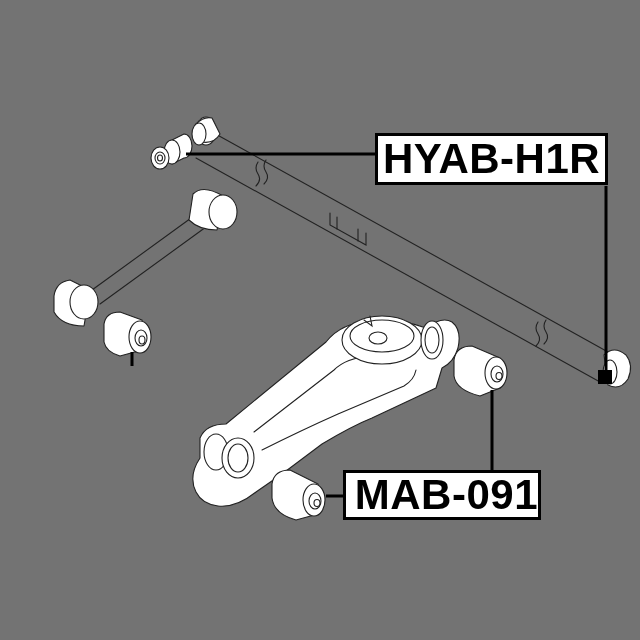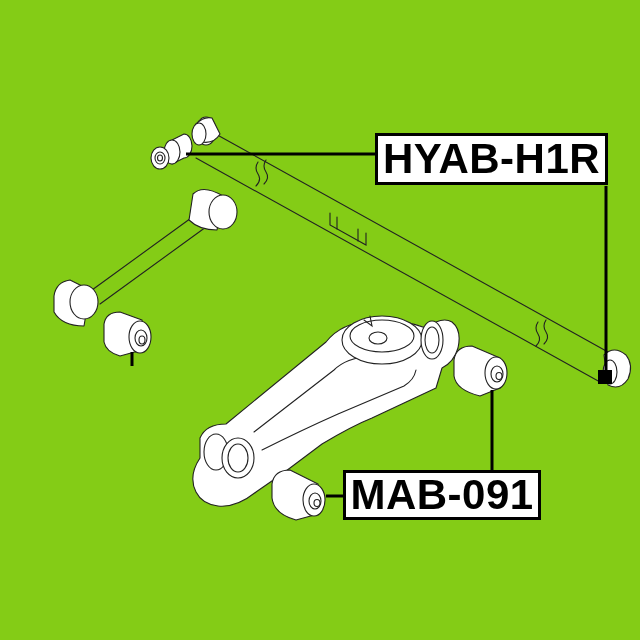--- a/index.html
+++ b/index.html
@@ -1,16 +1,16 @@
 <!DOCTYPE html>
 <html><head>
   <meta charset="utf-8">
   <style>
     html, body { margin: 0; padding: 0; background: #ffffff; }
-    #canvas { position: relative; width: 640px; height: 640px; background: #84cc16; overflow: hidden; }
+    #canvas { position: relative; width: 640px; height: 640px; background: #737373; overflow: hidden; }
     svg { position: absolute; left: 0; top: 0; }
     .part { fill: #ffffff; stroke: #222222; stroke-width: 1.1; stroke-linejoin: round; stroke-linecap: round; }
     .thin { fill: none; stroke: #222222; stroke-width: 1.1; stroke-linecap: round; }
     .leader { fill: none; stroke: #000000; stroke-width: 3; }
     .label-box {
       position: absolute; background: #ffffff; border: 3px solid #000000;
       font-family: "Liberation Sans", sans-serif; font-weight: bold; color: #000000;
       box-sizing: border-box; display: flex; align-items: center; justify-content: center;
       letter-spacing: 0.5px; line-height: 1;
     }
@@ -114,16 +114,16 @@
       <polyline class="leader" points="492,390 492,470"></polyline>
       <polyline class="leader" points="326,496 345,496"></polyline>
     </g>
   </svg>
 
   <div class="label-box" style="left:375px; top:133px; width:233px; height:52px; font-size:42px;">
     <span>HYAB-H1R</span>
   </div>
 
 
-  <div class="label-box" style="left:343px; top:470px; width:198px; height:50px; font-size:42px;">
+  <div class="label-box" style="left:343px; top:470px; width:198px; height:50px; font-size:42px;justify-content:flex-end;">
     <span>MAB-091</span>
   </div>
 </div>
 
 </body></html>

